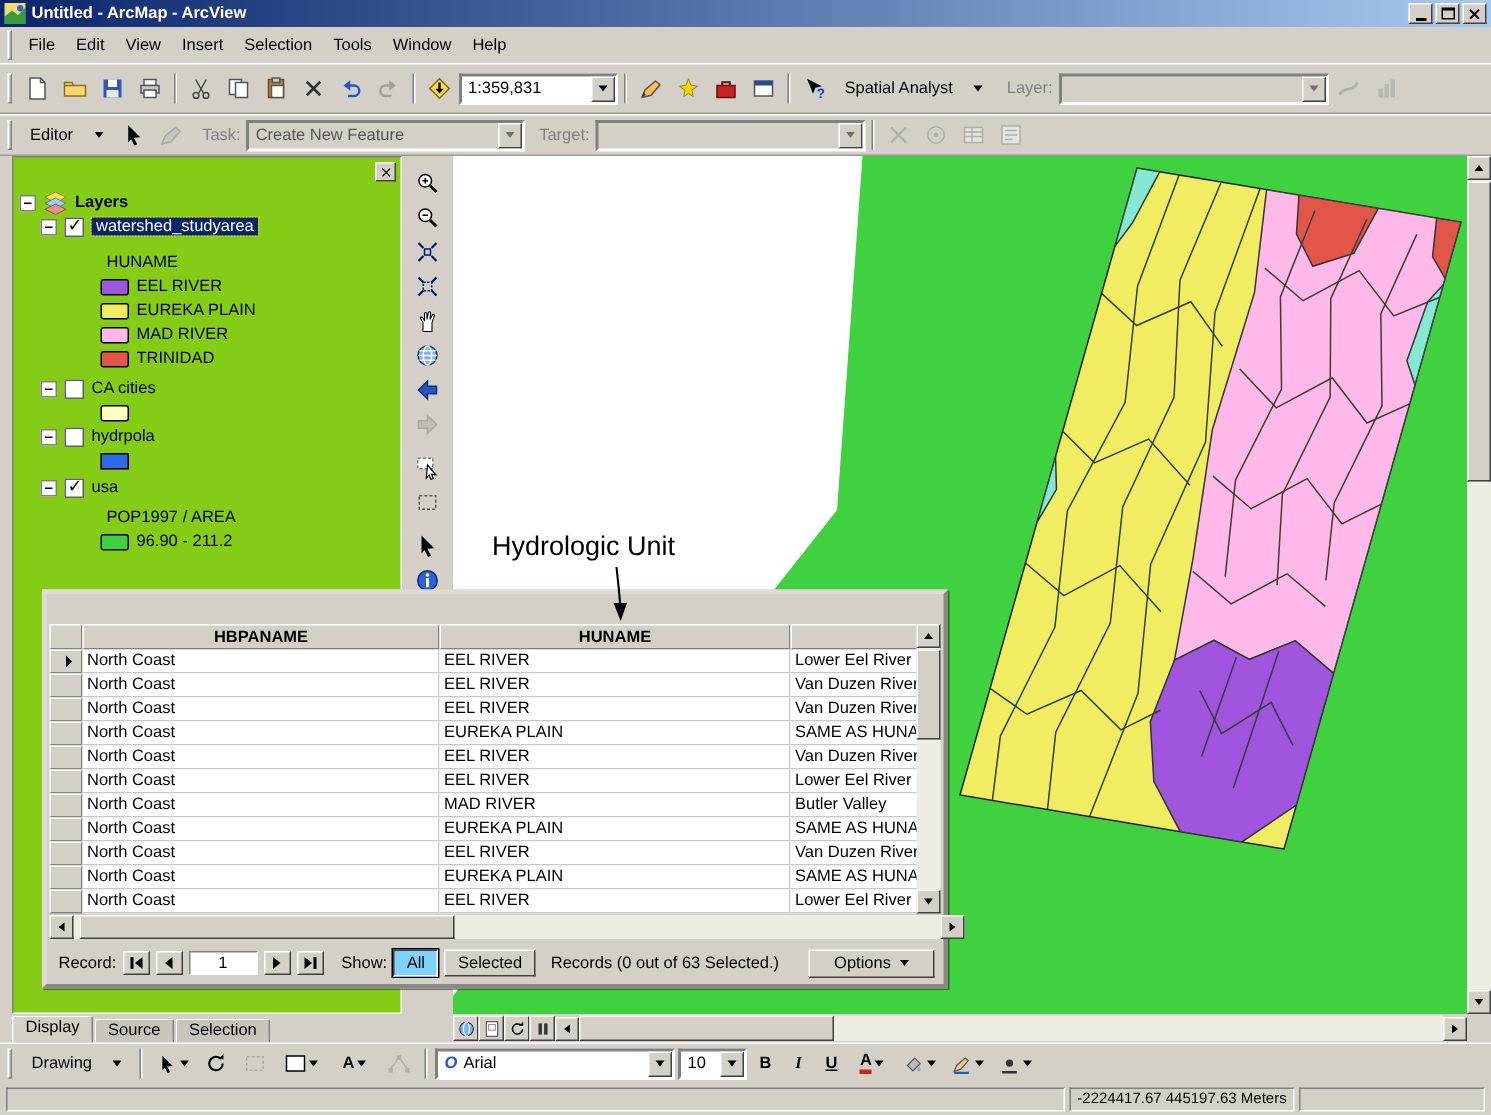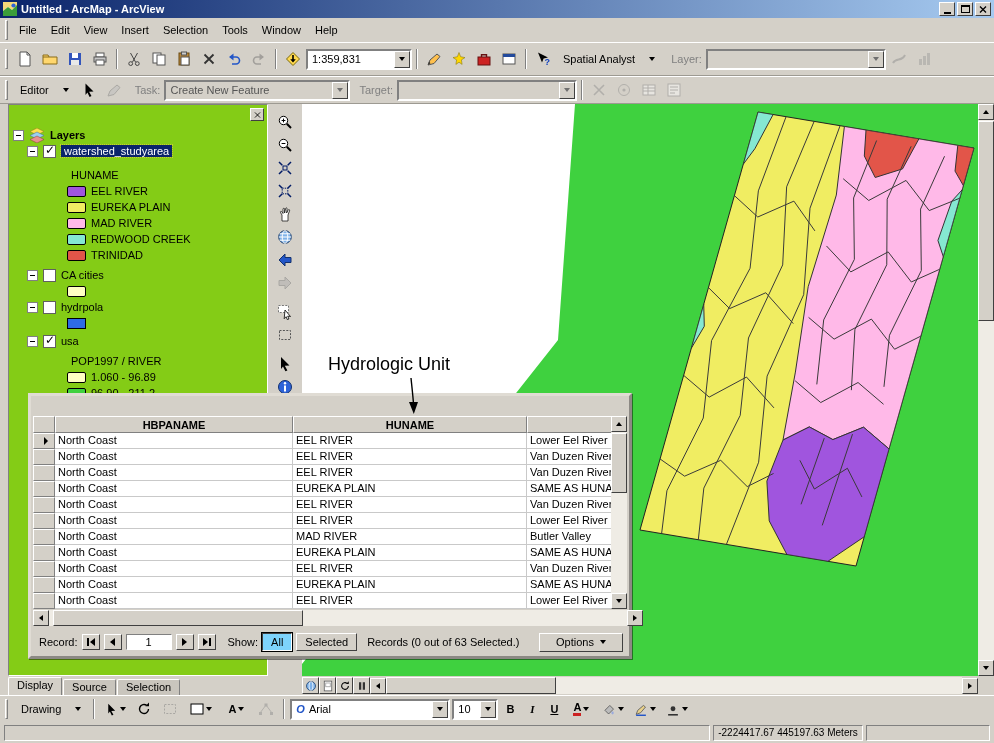--- a/index.html
+++ b/index.html
@@ -359,24 +359,20 @@
       </div>
   <div class="trow" style="padding-left:58px;">
         <span class="sw" style="background: rgb(240, 237, 98);"></span>
         <span>EUREKA PLAIN</span>
       </div>
   <div class="trow" style="padding-left:58px;">
         <span class="sw" style="background: rgb(255, 185, 232);"></span>
         <span>MAD RIVER</span>
       </div>
   <div class="trow" style="padding-left:58px;">
-        <span class="sw" style="background: rgb(133, 232, 210);"></span>
-        <span>REDWOOD CREEK</span>
-      </div>
-  <div class="trow" style="padding-left:58px;">
         <span class="sw" style="background: rgb(226, 85, 73);"></span>
         <span>TRINIDAD</span>
       </div>
   <div class="trow" style="padding-left:18px;margin-top:4px;">
     <span class="tree-box">
           <i></i>
         </span>
     <span class="cb"></span>
     <span>CA cities</span>
   </div>
@@ -396,26 +392,22 @@
   <div class="trow" style="padding-left:18px;margin-top:2px;">
     <span class="tree-box">
           <i></i>
         </span>
     <span class="cb on">
           <b class="mark">✓</b>
         </span>
     <span>usa</span>
   </div>
   <div class="trow" style="padding-left:62px;margin-top:4px;">
-    <span>POP1997 / RIVER</span>
-  </div>
-  <div class="trow" style="padding-left:58px;">
-        <span class="sw" style="background: rgb(255, 255, 194);"></span>
-        <span>1.060 - 96.89</span>
-      </div>
+    <span>POP1997 / AREA</span>
+  </div>
   <div class="trow" style="padding-left:58px;">
         <span class="sw" style="background: rgb(63, 209, 63);"></span>
         <span>96.90 - 211.2</span>
       </div>
 </div>
 <span id="toc-close" class="abs r">
       <svg width="7" height="6" viewBox="0 0 8 7">
         <path d="M1 .5l6 6M7 .5l-6 6" stroke="#000"></path>
       </svg>
     </span>

